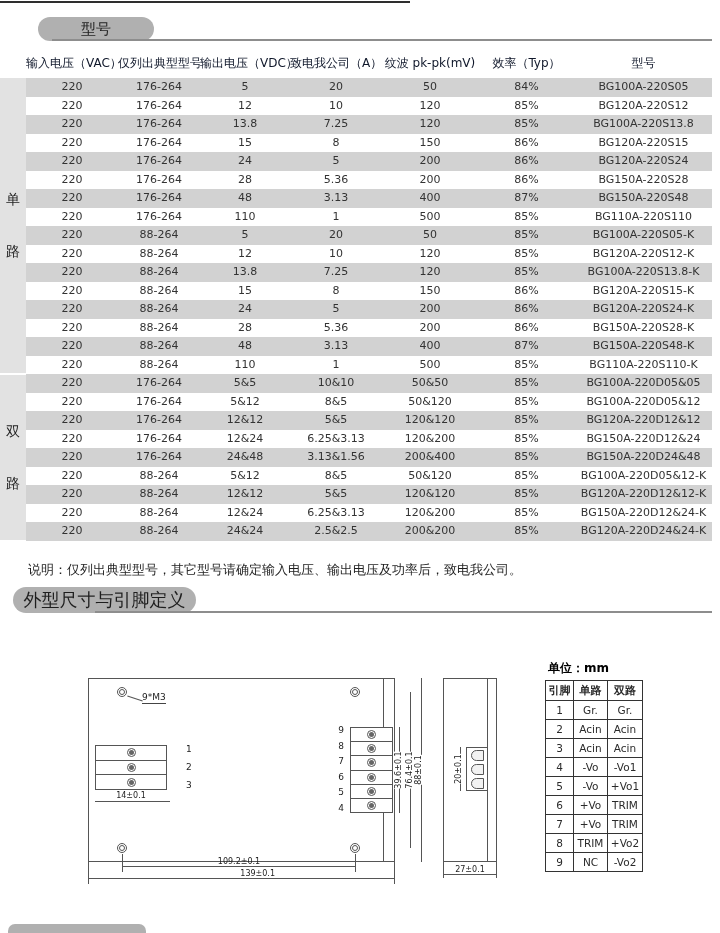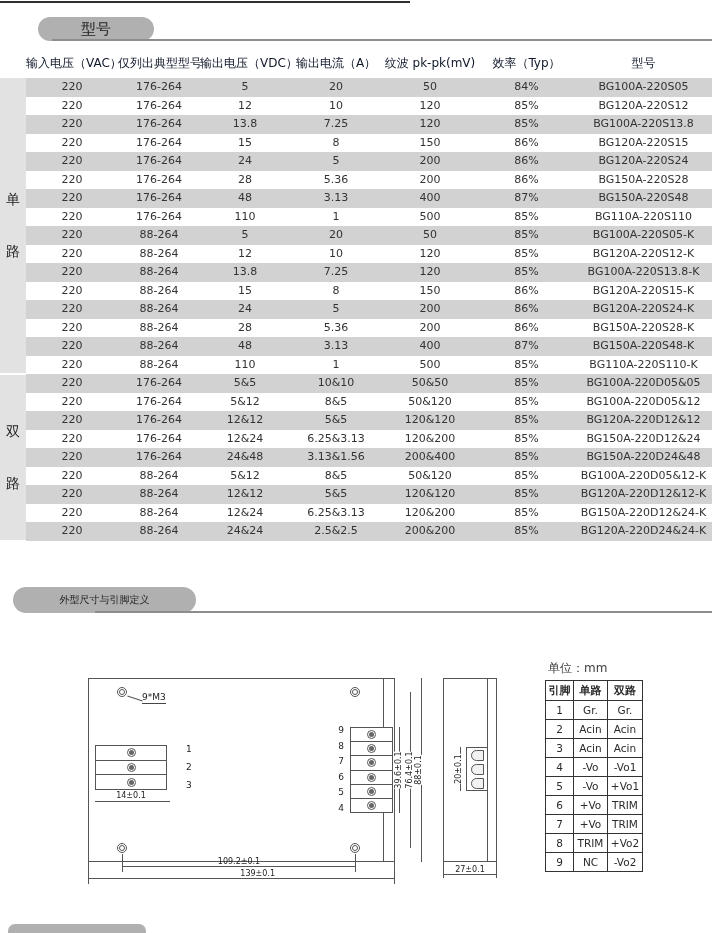--- a/index.html
+++ b/index.html
@@ -51,21 +51,21 @@
   .trow:first-child { border-top:none; }
   .dim { position:absolute; font-size:8px; color:#222; white-space:nowrap; text-align:center; }
   .rot { position:absolute; font-size:8px; color:#222; white-space:nowrap; transform:rotate(-90deg); background:#fff; line-height:10px; }
   .pins-col { position:absolute; display:flex; flex-direction:column; justify-content:space-between; font-size:9px; color:#222; }
   .dpin { width:13px; height:11px; border:1px solid #555; border-radius:6px 0 0 6px; background:#f2f2f2; }
 
   
   .pin-table { position:absolute; left:545px; top:680px; border-collapse:collapse; table-layout:fixed; width:97px;border-radius:8px; }
   .pin-table th { border:1px solid #333; font-size:11px; font-weight:bold; height:20px; text-align:center; padding:0; }
   .pin-table td { border:1px solid #333; font-size:10.5px; height:19px; text-align:center; padding:0 1px; white-space:nowrap; overflow:hidden; }
-  .unit-label { position:absolute; left:548px; top:660px; font-size:12px; font-weight:normal; color:#404040; white-space:nowrap; }
+  .unit-label { position:absolute; left:548px; top:660px; font-size:12px; font-weight:bold; color:#000000; white-space:nowrap; }
 
   .bottom-cut { position:absolute; left:8px; top:924px; width:138px; height:9px; background:#b0b0b0; border-radius:7px 7px 0 0; }
 </style>
 </head>
 <body>
 
 <div class="page">
 
   <div class="ln" style="left:0;top:1px;width:410px;height:2px;background:#2e2e2e;"></div>
 
@@ -82,21 +82,21 @@
       <col style="width:92px">
         <col style="width:96px">
         <col style="width:97px">
         <col style="width:137px">
     </colgroup>
     <thead>
       <tr>
         <th>输入电压（VAC）</th>
         <th>仅列出典型型号</th>
         <th>输出电压（VDC）</th>
-        <th>输出电流（A）</th>
+        <th>致电我公司（A）</th>
         <th>纹波 pk-pk(mV)</th>
         <th>效率（Typ）</th>
         <th>型号</th>
       </tr>
     </thead>
     <tbody>
 
         <tr>
           <td>220</td>
           <td>176-264</td>
@@ -353,22 +353,23 @@
 
   <span class="strip-char">单</span>
       <span class="strip-char">路</span>
     </div>
   <div class="strip" style="top:375px;height:165px;">
 
   <span class="strip-char">双</span>
       <span class="strip-char">路</span>
     </div>
 
-
-  <div class="pill" style="left:13px;top:587px;width:183px;height:26px;font-size:10px;">
+  <div class="note">说明：仅列出典型型号，其它型号请确定输入电压、输出电压及功率后，致电我公司。</div>
+
+  <div class="pill" style="left:13px;top:587px;width:183px;height:26px;font-size:18px;">
     <span>外型尺寸与引脚定义</span>
   </div>
   <div class="rule" style="left:95px;top:611px;width:617px;"></div>
 
   <div>
     <div class="box" style="left:88px;top:678px;width:307px;height:184px;"></div>
     <div class="ln" style="left:383px;top:678px;width:1px;height:184px;"></div>
 
     <div class="hole" style="left:117px;top:687px;"></div>
     <div class="hole" style="left:350px;top:687px;"></div>

